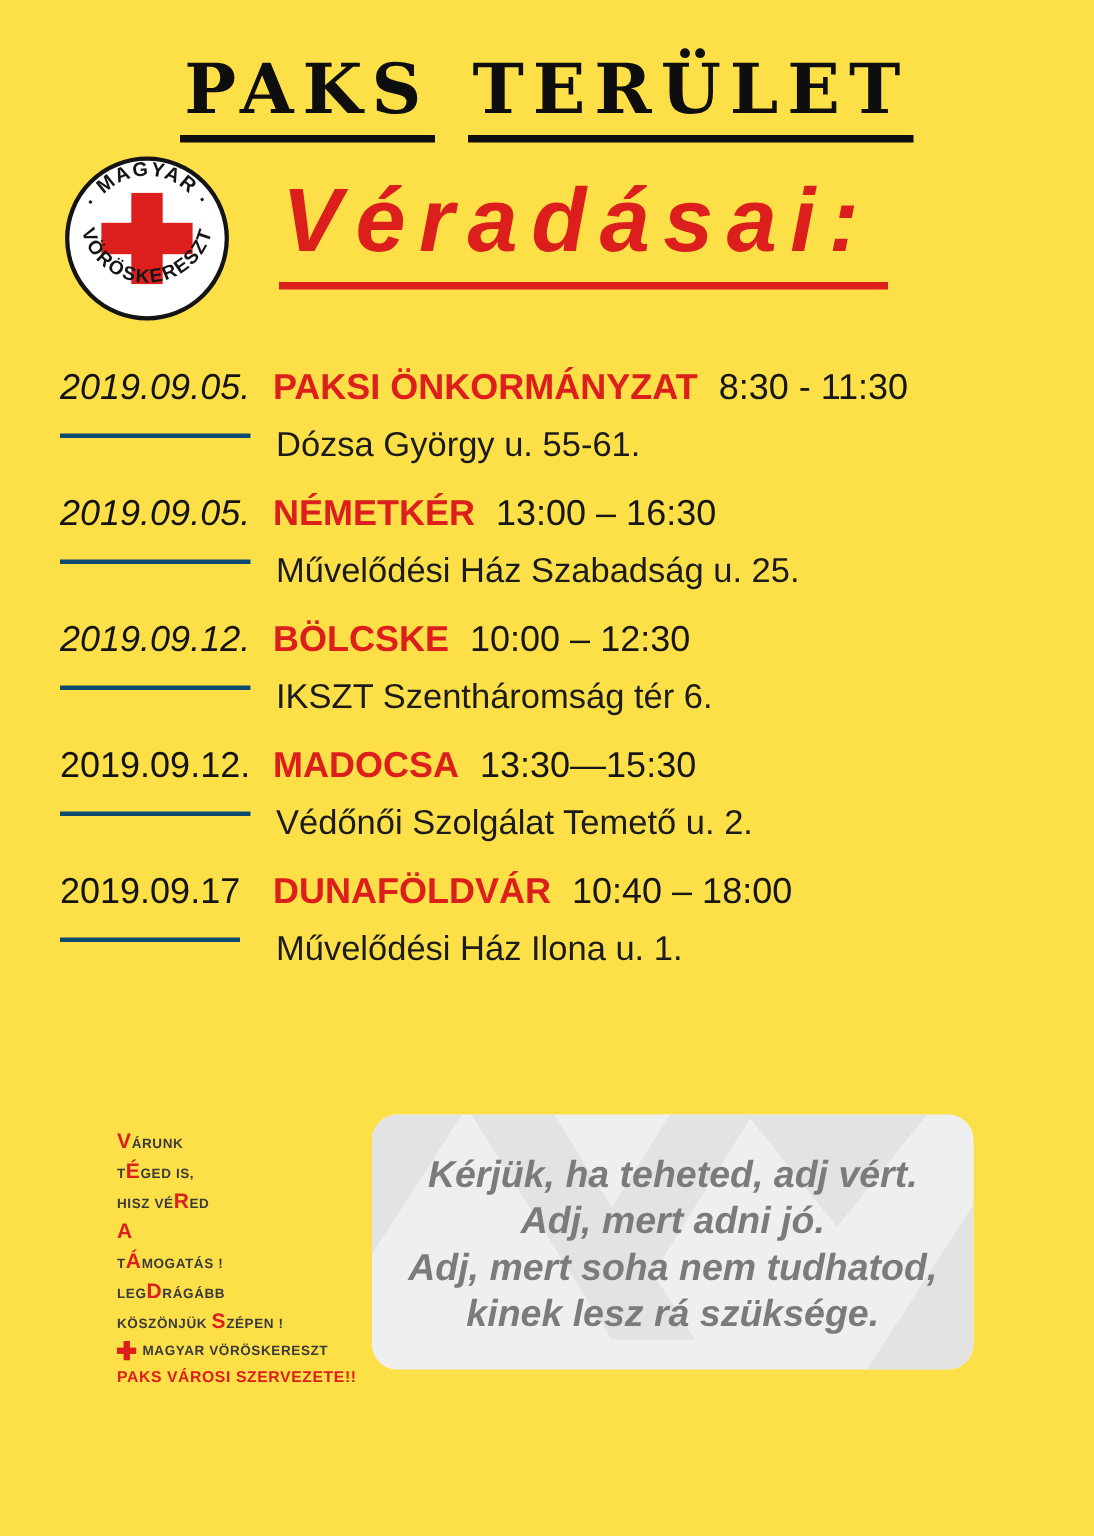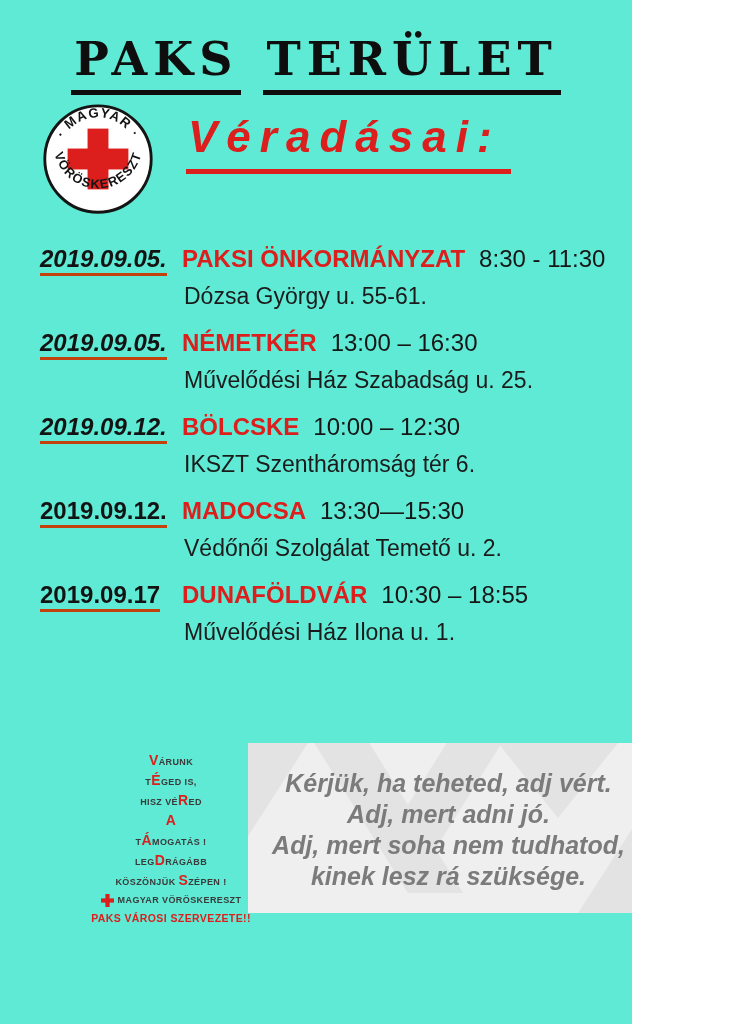--- a/index.html
+++ b/index.html
@@ -1,76 +1,76 @@
 <!DOCTYPE html>
 <html><head>
 <meta charset="utf-8">
 <style>
   * { margin:0; padding:0; box-sizing:border-box; }
   body { background:#ffffff; font-family:"Liberation Sans", sans-serif; }
   .canvas {
-    position:relative; width:632px; height:1024px; background:#5eead4;
+    position:relative; width:729px; height:1024px; background:#fde047;
     overflow:hidden; color:#1b1b1b;
   }
 
   
   .title-row {
     position:absolute; top:32px; left:0; right:0; text-align:center;
     font-family:"DejaVu Serif", serif; font-weight:bold;
     font-size:46px; letter-spacing:6px; color:#0e0e0e; white-space:nowrap;
   }
   .title-word {
     display:inline-block; border-bottom:5px solid #0e0e0e;
     padding:0 3px 4px 3px; margin:0 11px;
   }
 
   .logo-wrap { position:absolute; left:41px; top:102px; width:114px; height:114px; }
 
   .subtitle {
     position:absolute; left:186px; top:112px;
-    font-size:44px; font-weight:bold; font-style:italic;
+    font-size:60px; font-weight:bold; font-style:italic;
     letter-spacing:9px; color:#dc1e1c;
     border-bottom:5px solid #dc1e1c; padding:0 10px 7px 2px; white-space:nowrap;
   }
 
   
   .events { position:absolute; left:40px; top:243px; width:660px; }
   .event { margin-bottom:16px; }
   .event-line1 { font-size:24px; line-height:31px; white-space:nowrap; }
   .date-cell { display:inline-block; width:142px; vertical-align:baseline; }
   .date {
-    font-weight:bold; color:#131313;
-    border-bottom:3px solid #c2410c; padding-bottom:1px;
+    font-weight:normal; color:#131313;
+    border-bottom:3px solid #0c4a6e; padding-bottom:17px;
   }
   .date.italic { font-style:italic; }
   .location { color:#dc1e1c; font-weight:bold; margin-right:14px; }
   .time { color:#161616; }
   .address { font-size:23px; line-height:29px; margin:8px 0 0 144px; color:#1b1b1b; }
 
   
-  .acrostic { position:absolute; left:78px; top:751px; width:186px; text-align:center; }
+  .acrostic { position:absolute; left:78px; top:751px; width:186px; text-align:left; }
   .acro-line {
     font-size:9px; font-weight:bold; line-height:18px;
     color:#3a3a3a; letter-spacing:0.4px; white-space:nowrap;
   }
   .acro-red { color:#dc1e1c; font-size:14px; font-weight:bold; }
   .acro-org {
     font-size:9px; font-weight:bold; line-height:18px; color:#3a3a3a;
     letter-spacing:0.4px; white-space:nowrap;
   }
   .acro-org .mini-cross { vertical-align:middle; margin-right:4px; }
   .acro-footer {
     font-size:10.5px; font-weight:bold; line-height:18px;
     color:#dc1e1c; letter-spacing:0.4px; white-space:nowrap;
   }
 
   
   .quote-box {
     position:absolute; left:248px; top:743px; width:401px; height:170px;
-    background:#efefef; overflow:hidden;
+    background:#efefef; overflow:hidden;border-radius:17px;
   }
   .quote-wm { position:absolute; left:0; top:0; width:100%; height:100%; }
   .quote-text {
     position:relative; text-align:center; padding-top:25px;
     font-size:25px; font-weight:bold; font-style:italic;
     color:#7b7b7b; line-height:31px;
   }
 </style>
 </head>
 <body>
@@ -124,21 +124,21 @@
 
     <div class="event">
       <div class="event-line1">
         <span class="date-cell"><span class="date">2019.09.12.</span></span><span class="location">MADOCSA</span><span class="time">13:30—15:30</span>
       </div>
       <div class="address">Védőnői Szolgálat Temető u. 2.</div>
     </div>
 
     <div class="event">
       <div class="event-line1">
-        <span class="date-cell"><span class="date">2019.09.17</span></span><span class="location">DUNAFÖLDVÁR</span><span class="time">10:30 – 18:55</span>
+        <span class="date-cell"><span class="date">2019.09.17</span></span><span class="location">DUNAFÖLDVÁR</span><span class="time">10:40 – 18:00</span>
       </div>
       <div class="address">Művelődési Ház Ilona u. 1.</div>
     </div>
 
 
   </div>
 
   <div class="acrostic">
     <div class="acro-line"><span></span><span class="acro-red">V</span><span>ÁRUNK</span></div>
     <div class="acro-line"><span>T</span><span class="acro-red">É</span><span>GED IS,</span></div>

